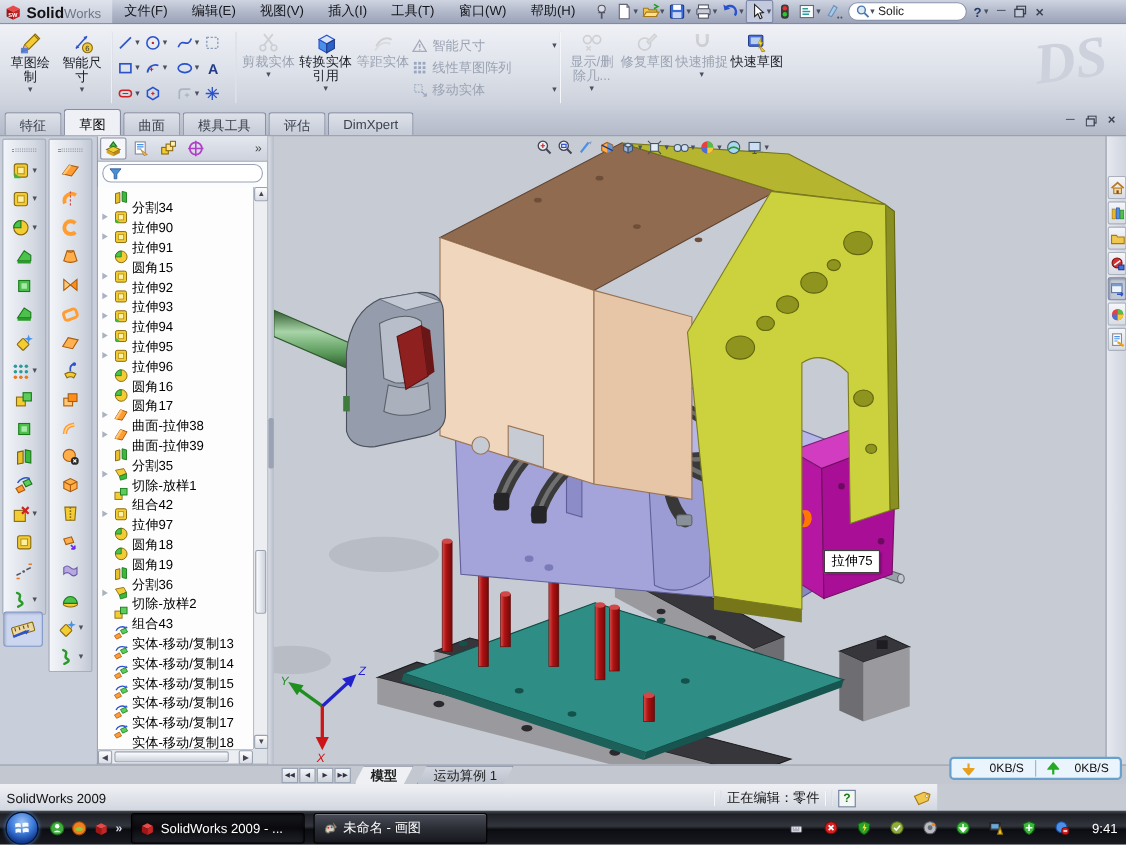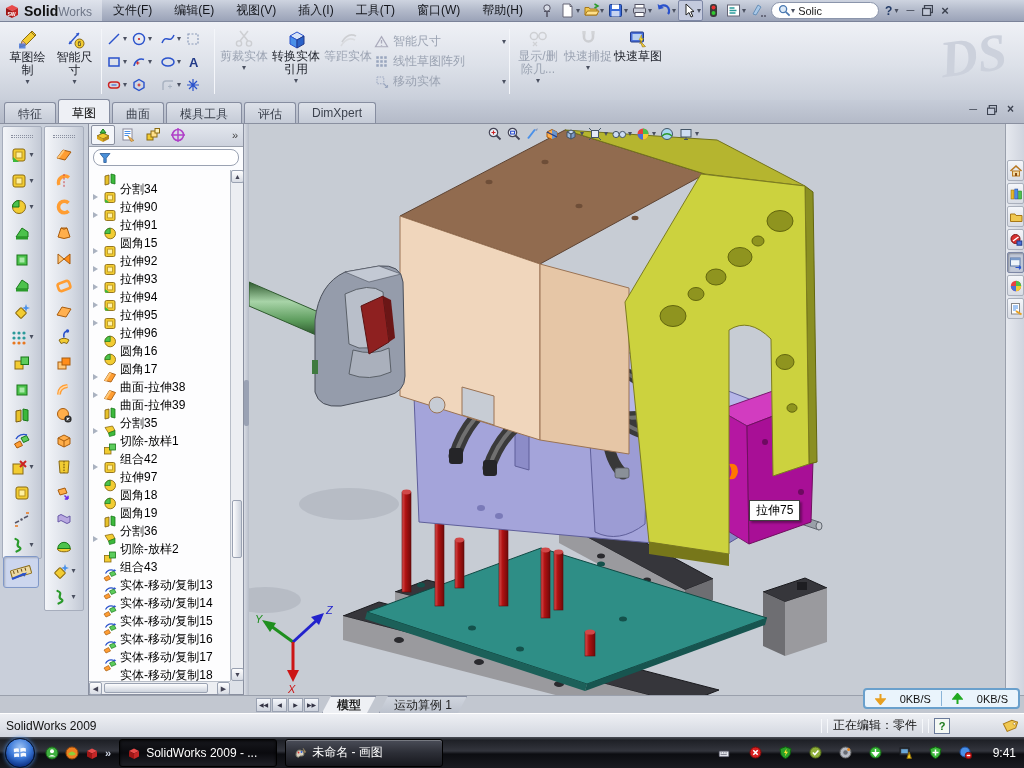--- a/index.html
+++ b/index.html
@@ -78,21 +78,21 @@
 #rightpane{position:absolute;right:0;top:0;width:19px;height:571px;background:linear-gradient(90deg,#e6e9ef,#cfd4de);border-left:1px solid #9aa0ac;}
 .rpbtn{width:17px;height:21px;margin:2px 0 0 1px;display:flex;align-items:center;justify-content:center;border:1px solid #aab0bc;border-radius:2px;background:linear-gradient(#f4f6fa,#d8dce4);}
 .rpbtn.pressed{background:#c2c9d8;box-shadow:inset 1px 1px 2px rgba(0,0,0,.3);border-color:#7d87a5;}
 
 #modeltabs{position:absolute;left:0;bottom:0;width:1024px;height:18px;background:#c2c7d0;border-top:1px solid #9aa0ac;display:flex;align-items:stretch;}
 #navbtns{margin-left:256px;display:flex;gap:1px;align-items:center;}
 .navb{width:15px;height:14px;background:linear-gradient(#f4f6fa,#cdd2dc);border:1px solid #9aa2b2;font-size:6px;color:#334;display:flex;align-items:center;justify-content:center;}
 .mtab{padding:1px 14px 0 14px;font-size:12px;color:#222;background:linear-gradient(#d0d5de,#bcc2cd);border:1px solid #868da0;border-bottom:none;margin-left:3px;clip-path:polygon(9px 0,100% 0,calc(100% - 9px) 100%,0 100%);display:flex;align-items:center;}
 .mtab.active{background:#eef0f4;font-weight:bold;}
 
-#statusbar{position:absolute;left:0;top:713px;width:1024px;height:24px;background:linear-gradient(#eef0f4,#d2d6df);border-top:1px solid #fff;display:flex;align-items:center;font-size:12px;color:#111;}
+#statusbar{position:absolute;left:0;top:713px;width:852px;height:24px;background:linear-gradient(#eef0f4,#d2d6df);border-top:1px solid #fff;display:flex;align-items:center;font-size:12px;color:#111;}
 #statusbar .left{margin-left:6px;}
 #statusbar .right{margin-left:auto;display:flex;align-items:center;gap:5px;margin-right:6px;}
 .ssep{width:1px;height:14px;background:#a8aeba;border-right:1px solid #f6f8fb;}
 #helpbox{width:16px;height:16px;border:1px solid #6a7a9a;background:#f4f8f4;color:#1a7a1a;font-weight:bold;font-size:11px;display:flex;align-items:center;justify-content:center;}
 
 #netwidget{position:absolute;right:4px;top:688px;height:21px;background:#eaf4fc;border:2px solid #6aa0cc;border-radius:4px;display:flex;align-items:center;z-index:10;font-size:11px;color:#111;}
 .netcell{display:flex;align-items:center;gap:14px;padding:0 10px;}
 .netdiv{width:1px;height:15px;background:#8ab4d8;}
 
 #taskbar{position:absolute;left:0;top:737px;width:1024px;height:31px;background:linear-gradient(#4a4d56 0%,#1e2026 10%,#33353d 45%,#0c0d11 55%,#1a1b21 100%);display:flex;align-items:center;}
@@ -387,20 +387,27 @@
       <div class="rsep"></div>
       <div class="bigbtn gray" style="width: 50px;">
         <svg width="21" height="21" viewBox="0 0 21 21">
           <circle cx="6" cy="8" r="3.6" fill="none" stroke="#9aa" stroke-width="1.5"></circle>
           <circle cx="14.5" cy="8" r="3.6" fill="none" stroke="#9aa" stroke-width="1.5"></circle>
           <path d="M9.6 8 h1.3" stroke="#9aa" stroke-width="1.5"></path>
           <path d="M5 14 l4 4 M9 14 l-4 4" stroke="#bac" stroke-width="1.3"></path>
         </svg>
         <div class="lbl">显示/删除几...</div>
         <span class="dd">▾</span>
+      </div>
+      <div class="bigbtn gray" style="width: 50px;">
+        <svg width="21" height="21" viewBox="0 0 21 21">
+          <circle cx="8" cy="12" r="5.5" fill="none" stroke="#9aa" stroke-width="1.5"></circle>
+          <path d="M10 10 L17 3 L19 5 L12 12 Z" fill="#c2c8d2" stroke="#9aa"></path>
+        </svg>
+        <div class="lbl">修复草图</div>
       </div>
       <div class="bigbtn gray" style="width: 50px;">
         <svg width="21" height="21" viewBox="0 0 21 21">
           <path d="M6 3 v6 a4.5 4.5 0 0 0 9 0 v-6" fill="none" stroke="#9aa" stroke-width="2.6"></path>
           <rect x="4.5" y="3" width="3" height="3.5" fill="#bac"></rect>
           <rect x="13.5" y="3" width="3" height="3.5" fill="#bac"></rect>
         </svg>
         <div class="lbl">快速捕捉</div>
         <span class="dd">▾</span>
       </div>

